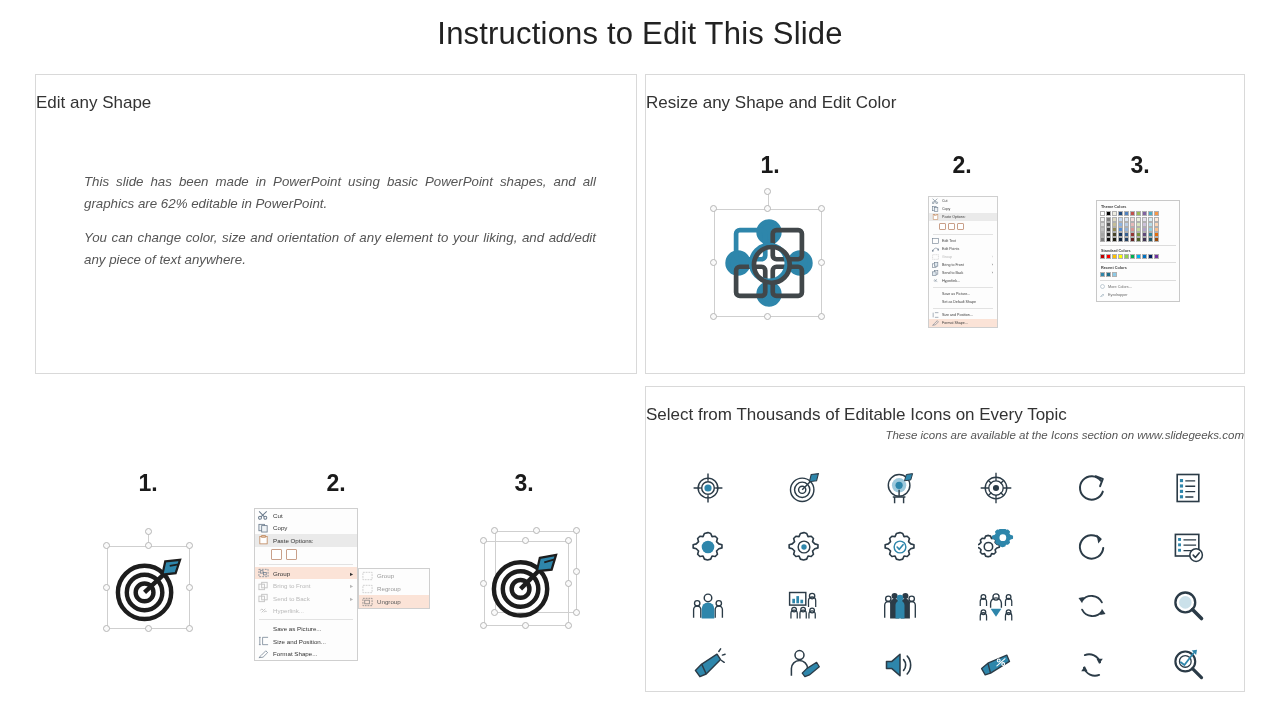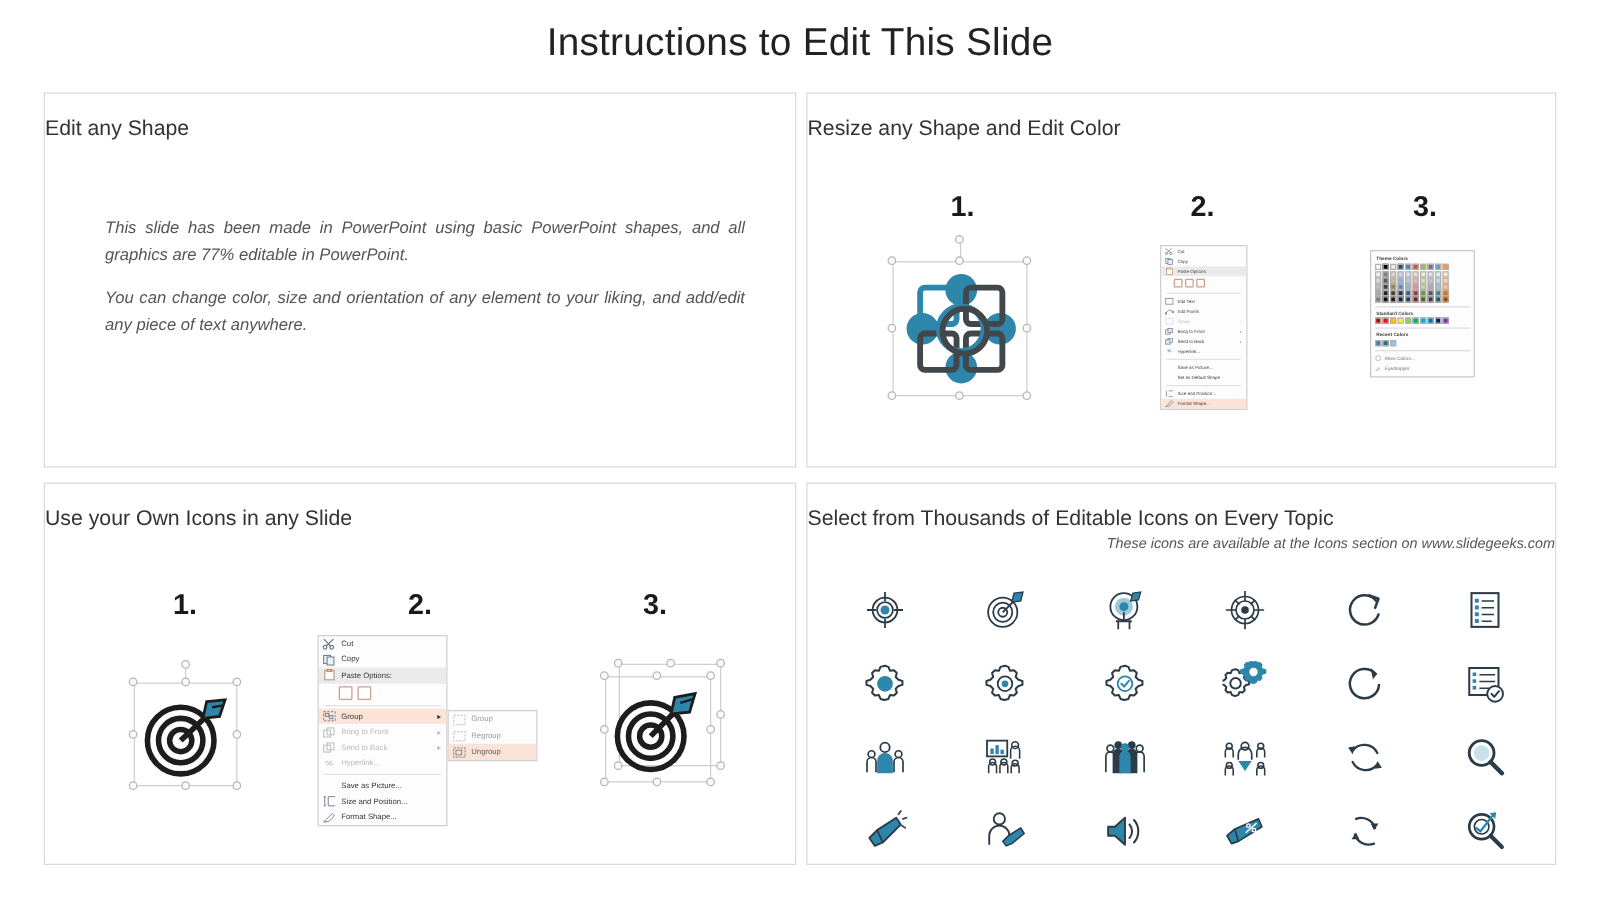--- a/index.html
+++ b/index.html
@@ -125,21 +125,21 @@
 </style>
 </head>
 <body>
 
 <div class="slide">
 
   <div class="slide-title">Instructions to Edit This Slide</div>
 
   <div class="panel p-tl">
     <div class="panel-title">Edit any Shape</div>
-    <div class="para para-1">This slide has been made in PowerPoint using basic PowerPoint shapes, and all graphics are 77% editable in PowerPoint.</div>
+    <div class="para para-1">This slide has been made in PowerPoint using basic PowerPoint shapes, and all graphics are 62% editable in PowerPoint.</div>
     <div class="para para-2">You can change color, size and orientation of any element to your liking, and add/edit any piece of text anywhere.</div>
   </div>
 
   <div class="panel p-tr">
     <div class="panel-title">Resize any Shape and Edit Color</div>
   </div>
 
   <div class="num" style="left:740px; top:152px;">1.</div>
   <div class="num" style="left:932px; top:152px;">2.</div>
   <div class="num" style="left:1110px; top:152px;">3.</div>
@@ -424,23 +424,20 @@
     <div class="cp-foot">
       <span>
         <svg width="5" height="5" viewBox="0 0 10 10">
             <path d="M1 9 L6 4 L8 6 L3 9 Z" fill="none" stroke="#8aa0b0"></path>
           </svg>
       </span>
       <span>Eyedropper</span>
     </div>
   </div>
 
-  <div class="panel p-bl">
-    <div class="panel-title">Use your Own Icons in any Slide</div>
-  </div>
 
   <div class="num" style="left:118px; top:470px;">1.</div>
   <div class="num" style="left:306px; top:470px;">2.</div>
   <div class="num" style="left:494px; top:470px;">3.</div>
 
   <div class="sel-frame" style="left:107px; top:546px; width:83px; height:83px;"></div>
   <div class="rot-line" style="left:148px; top:533px; height:13px;"></div>
   <div class="handle" style="left:145px; top:528px;"></div>
   <div class="handle" style="left:103px; top:542px;"></div>
   <div class="handle" style="left:145px; top:542px;"></div>

